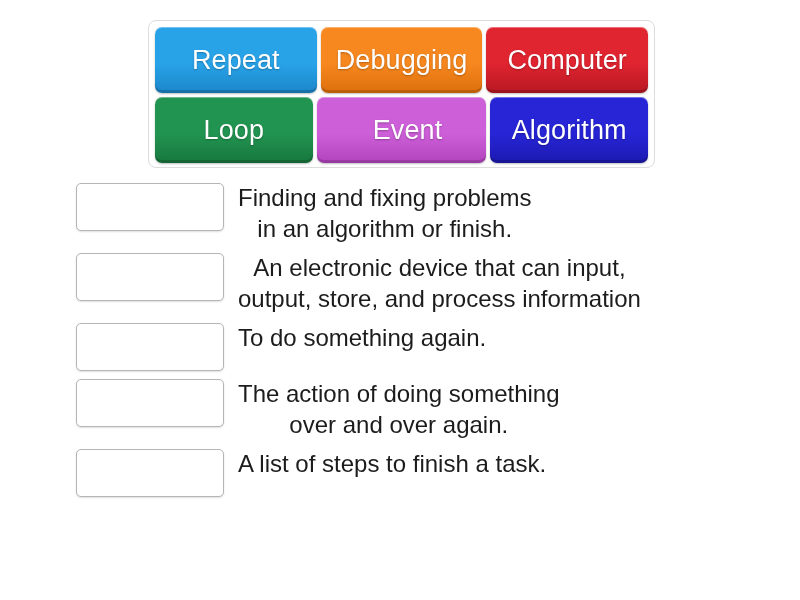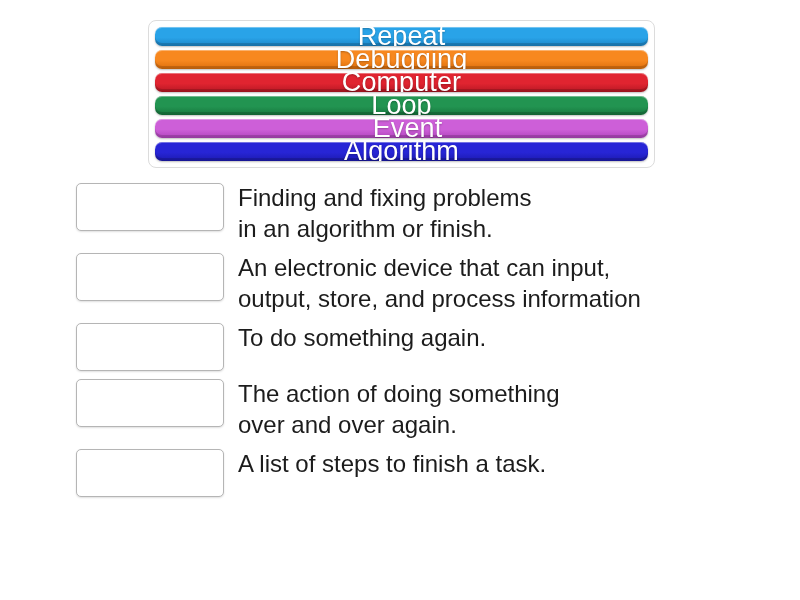--- a/index.html
+++ b/index.html
@@ -32,21 +32,21 @@
     border: 1px solid #dcdcdc;
     border-radius: 8px;
     padding: 6px 6px;
     display: flex;
     flex-direction: column;
     gap: 4px;
   }
 
   .tile-row {
     display: flex;
-    flex-direction: column;
+    flex-direction: row;
     gap: 4px;
     height: 66px;
   }
 
   .tile {
     flex: 1 1 0;
     height: 66px;
     border-radius: 7px;
     display: flex;
     align-items: center;
@@ -90,21 +90,21 @@
 
   .definition {
     margin-left: 14px;
     font-size: 24px;
     line-height: 1.29;
     color: #1c1c1c;
     padding-top: 0px;
     max-width: 520px;
   }
 
-  .definition .line { display: block; white-space: pre; }
+  .definition .line { display: block; white-space: pre; text-align: center; }
 </style>
 </head>
 <body>
 
 <div id="app">
 
   <div class="word-bank" id="word-bank">
       <div class="tile-row">
         <div class="tile" style="background: linear-gradient(rgb(41, 163, 232) 0%, rgb(41, 163, 232) 55%, rgb(27, 134, 201) 100%); box-shadow: rgba(255, 255, 255, 0.35) 0px 1px 0px inset, rgba(0, 0, 0, 0.16) 0px -3px 0px inset, rgba(0, 0, 0, 0.25) 0px 1px 2px;">Repeat</div>
         <div class="tile" style="background: linear-gradient(rgb(247, 136, 31) 0%, rgb(247, 136, 31) 55%, rgb(221, 111, 12) 100%); box-shadow: rgba(255, 255, 255, 0.35) 0px 1px 0px inset, rgba(0, 0, 0, 0.16) 0px -3px 0px inset, rgba(0, 0, 0, 0.25) 0px 1px 2px;">Debugging</div>

